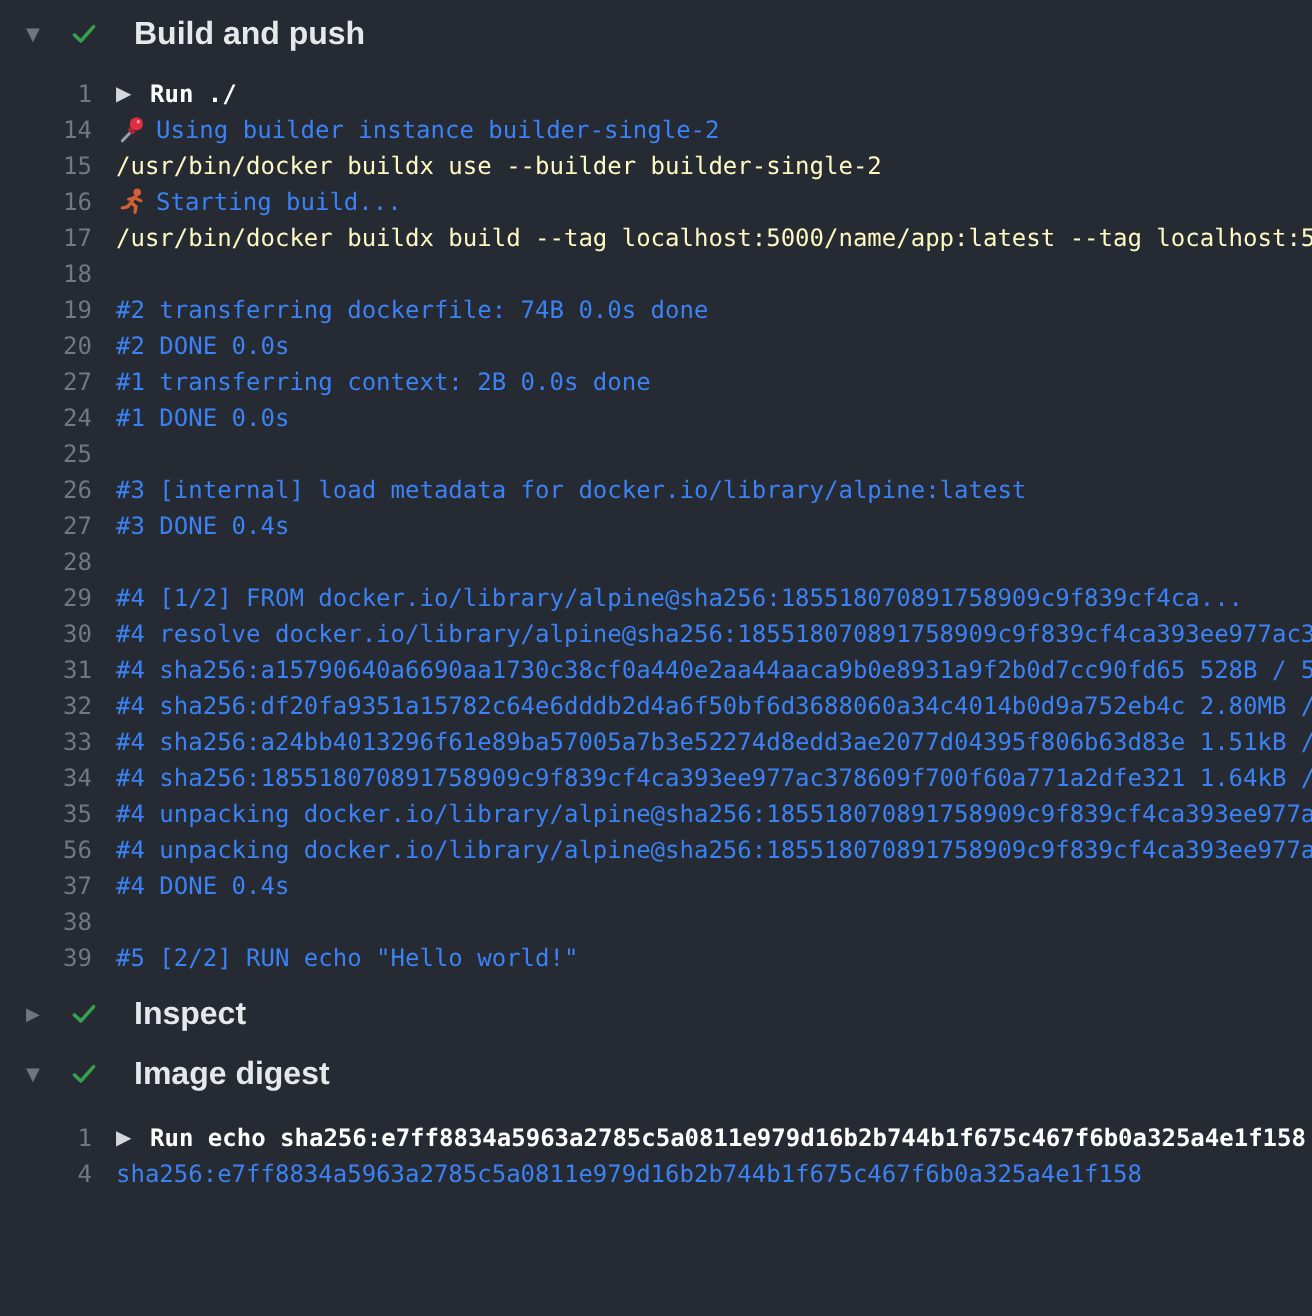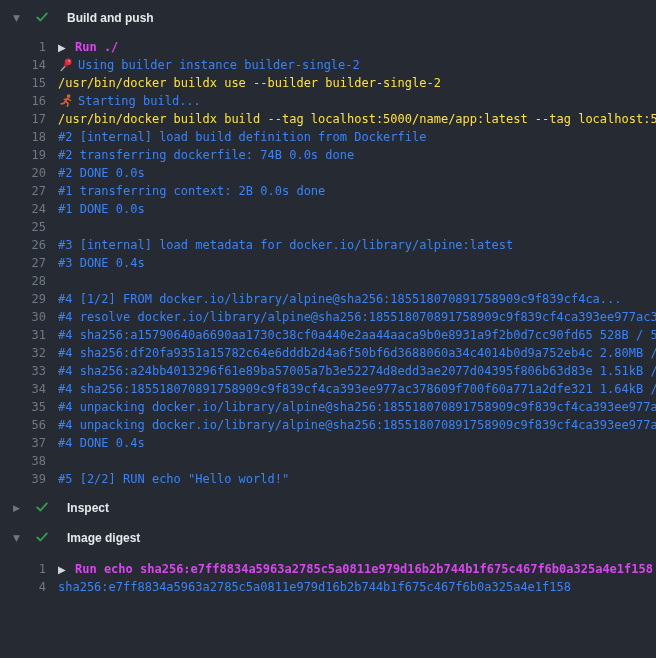--- a/index.html
+++ b/index.html
@@ -16,39 +16,39 @@
   .sec-1 { margin-top:6px; }
   .sec-2 { margin-top:8px; }
   .sec-3 { margin-top:6px; }
   .chevron {
     width:22px; color:#6e7680; font-size:9px;
     font-family:"DejaVu Sans",sans-serif; flex:none;
   }
   .check { width:26px; flex:none; }
   .sec-title {
     font-family:"Liberation Sans","DejaVu Sans",sans-serif;
-    font-size:12px; font-weight:bold; color:#e6e9ec; margin-left:6px;
+    font-size:16px; font-weight:bold; color:#e6e9ec; margin-left:6px;
     white-space:pre;
   }
   .log-block { margin-top:8px; }
   .log-block.digest { margin-top:10px; }
   .log-row {
     display:flex; height:18px; align-items:center; white-space:pre;
     overflow:hidden;
   }
   .log-num {
     width:46px; flex:none; text-align:right; color:#6f7883;
     font-size:12px; cursor:pointer;
   }
   .log-text {
     margin-left:12px; font-size:12px; color:#3b82f6; white-space:pre;
     flex:none;
   }
-  .log-text.cmd { color:#fde047; }
-  .log-text.grp { font-weight:bold; color:#d946ef; }
+  .log-text.cmd { color:#fef9c3; }
+  .log-text.grp { font-weight:bold; color:#ffffff; }
   .play {
     margin-left:12px; color:#d4d8dc; font-size:10px; flex:none;
     font-family:"DejaVu Sans",sans-serif; cursor:pointer; width:11px;
   }
   .play + .log-text { margin-left:6px; }
   .emoji { margin-left:12px; width:16px; height:16px; flex:none; }
   .emoji + .log-text { margin-left:4px; }
   .emoji svg { display:block; }
 </style>
 </head>
@@ -73,21 +73,21 @@
       <div class="log-row"><span class="log-num">15</span><span class="log-text cmd">/usr/bin/docker buildx use --builder builder-single-2</span></div>
       <div class="log-row"><span class="log-num">16</span><span class="emoji"><svg width="16" height="16" viewBox="0 0 16 16">
             <circle cx="10.6" cy="3.1" r="1.9" fill="#d35f35"></circle>
             <path d="M9.9 5.3 C8.7 6.1 8.0 7.1 7.6 8.3" fill="none" stroke="#d35f35" stroke-width="1.8" stroke-linecap="round"></path>
             <path d="M9.6 6.1 L12.5 7.4" fill="none" stroke="#d35f35" stroke-width="1.5" stroke-linecap="round"></path>
             <path d="M9.2 5.9 L6.3 6.6" fill="none" stroke="#d35f35" stroke-width="1.5" stroke-linecap="round"></path>
             <path d="M7.6 8.3 L10.0 10.4 L9.5 13.1" fill="none" stroke="#d35f35" stroke-width="1.7" stroke-linecap="round" stroke-linejoin="round"></path>
             <path d="M7.6 8.3 L5.7 10.4 L3.2 10.9" fill="none" stroke="#d35f35" stroke-width="1.7" stroke-linecap="round" stroke-linejoin="round"></path>
           </svg></span><span class="log-text">Starting build...</span></div>
       <div class="log-row"><span class="log-num">17</span><span class="log-text cmd">/usr/bin/docker buildx build --tag localhost:5000/name/app:latest --tag localhost:50</span></div>
-      <div class="log-row"><span class="log-num">18</span><span class="log-text">#2 [internal] load build definition from Dockerfile</span></div>
+      <div class="log-row"><span class="log-num">18</span></div>
       <div class="log-row"><span class="log-num">19</span><span class="log-text">#2 transferring dockerfile: 74B 0.0s done</span></div>
       <div class="log-row"><span class="log-num">20</span><span class="log-text">#2 DONE 0.0s</span></div>
       <div class="log-row"><span class="log-num">27</span><span class="log-text">#1 transferring context: 2B 0.0s done</span></div>
       <div class="log-row"><span class="log-num">24</span><span class="log-text">#1 DONE 0.0s</span></div>
       <div class="log-row"><span class="log-num">25</span><span class="log-text"></span></div>
       <div class="log-row"><span class="log-num">26</span><span class="log-text">#3 [internal] load metadata for docker.io/library/alpine:latest</span></div>
       <div class="log-row"><span class="log-num">27</span><span class="log-text">#3 DONE 0.4s</span></div>
       <div class="log-row"><span class="log-num">28</span><span class="log-text"></span></div>
       <div class="log-row"><span class="log-num">29</span><span class="log-text">#4 [1/2] FROM docker.io/library/alpine@sha256:185518070891758909c9f839cf4ca...</span></div>
       <div class="log-row"><span class="log-num">30</span><span class="log-text">#4 resolve docker.io/library/alpine@sha256:185518070891758909c9f839cf4ca393ee977ac37</span></div>

